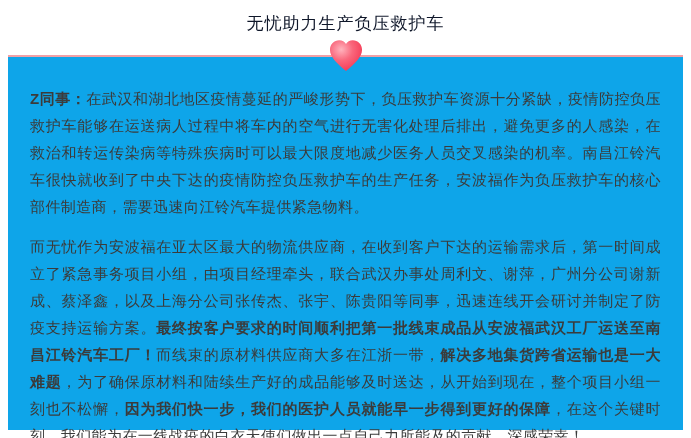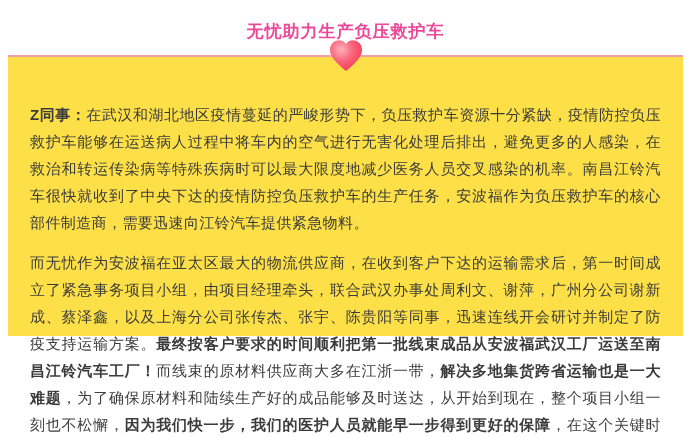--- a/index.html
+++ b/index.html
@@ -9,35 +9,35 @@
     width: 691px;
   }
   .page {
     position: relative;
     width: 691px;
     height: 438px;
     background: #ffffff;
     overflow: hidden;
   }
   .page-title {
-    padding-top: 20px;
+    padding-top: 12px;
     height: 38px;
     text-align: center;
     font-size: 17px;
-    font-weight: bold;
-    color: #ec4899;
+    font-weight: normal;
+    color: #0f172a;
     letter-spacing: 1px;
   }
   .article-box {
     position: relative;
     margin: 17px 8px 0 8px;
-    height: 281px;
-    background: #fde047;
+    height: 375px;
+    background: #0ea5e9;
     border-top: 2px solid #f2a0a6;
-    padding: 44px 22px 24px 22px;
+    padding: 28px 22px 24px 22px;
   }
   .heart {
     position: absolute;
     top: -20px;
     left: 50%;
     transform: translateX(-50%);
     width: 38px;
     height: 38px;
     z-index: 2;
   }

